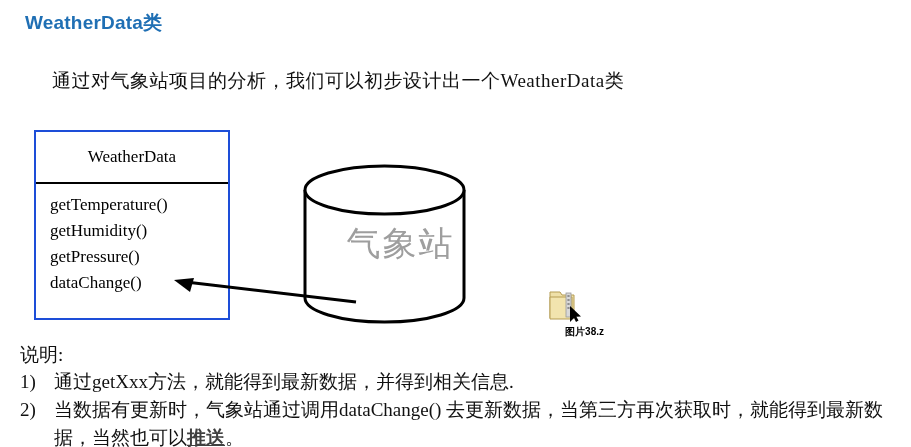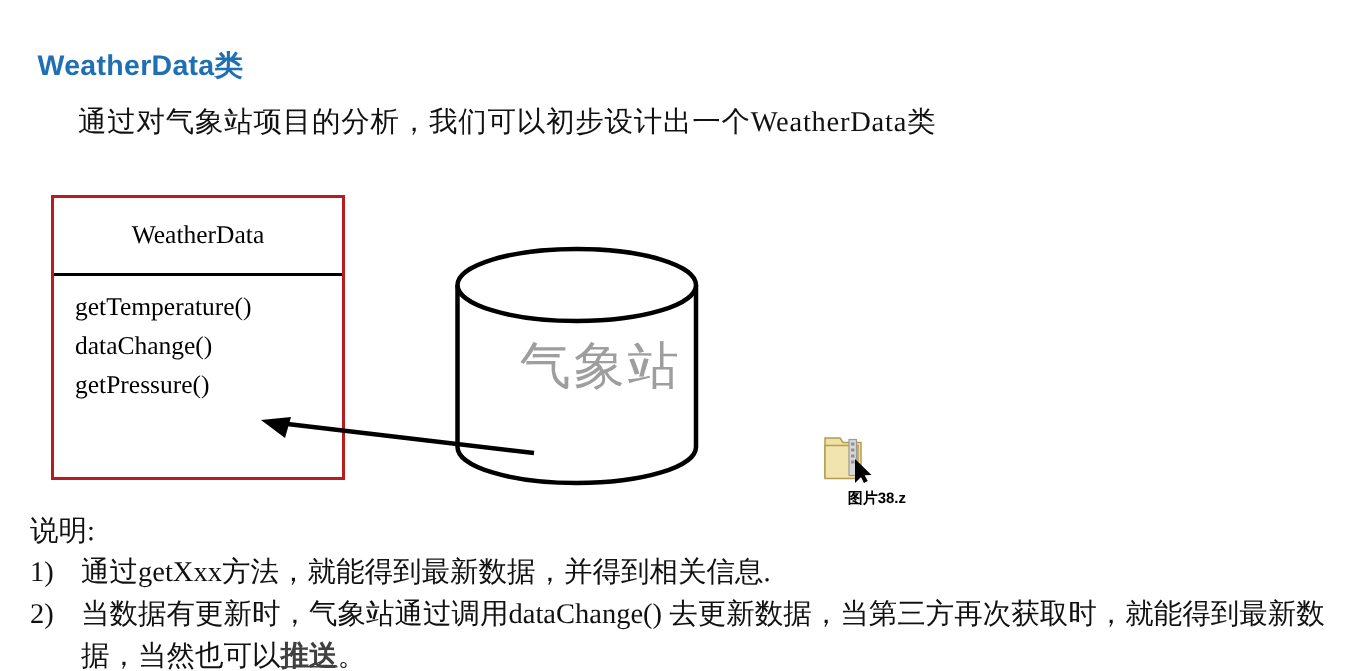--- a/index.html
+++ b/index.html
@@ -20,21 +20,20 @@
   #page-title {
     position: absolute;
     left: 25px;
     top: 10px;
     font-family: "Liberation Sans", sans-serif;
     font-weight: bold;
     font-size: 19px;
     color: #1F6FB4;
     letter-spacing: 0.2px;
     white-space: nowrap;
-    margin-top: 21px;
   }
 
   
   #intro-text {
     position: absolute;
     left: 22px;
     top: 68px;
     font-family: "Liberation Serif", serif;
     font-size: 19px;
     color: #111;
@@ -43,21 +42,21 @@
     margin-left: 30px;
   }
 
   
   #uml-class-box {
     position: absolute;
     left: 34px;
     top: 130px;
     width: 196px;
     height: 190px;
-    border: 2px solid #b91c1c;
+    border: 2px solid #1d4ed8;
     background: #fff;
     box-sizing: border-box;
   }
   #uml-class-name {
     height: 50px;
     border-bottom: 2px solid #000;
     display: flex;
     align-items: center;
     justify-content: center;
     font-family: "Liberation Serif", serif;
@@ -167,22 +166,23 @@
 <body>
 
 <div id="page-title">WeatherData类</div>
 
 <div id="intro-text">通过对气象站项目的分析，我们可以初步设计出一个WeatherData类</div>
 
 <div id="uml-class-box">
   <div id="uml-class-name">WeatherData</div>
   <div id="uml-methods">
     <div class="uml-method">getTemperature()</div>
+    <div class="uml-method">getHumidity()</div>
+    <div class="uml-method">getPressure()</div>
     <div class="uml-method">dataChange()</div>
-    <div class="uml-method">getPressure()</div>
   </div>
 </div>
 
 <div id="cylinder">
   <svg width="163" height="162" viewBox="0 0 163 162">
     <path d="M2,27 L2,135" stroke="#000" stroke-width="3" fill="none"></path>
     <path d="M161,27 L161,135" stroke="#000" stroke-width="3" fill="none"></path>
     <ellipse cx="81.5" cy="27" rx="79.5" ry="24" stroke="#000" stroke-width="3" fill="#fff"></ellipse>
     <path d="M2,135 A79.5,24 0 0 0 161,135" stroke="#000" stroke-width="3" fill="none"></path>
   </svg>

